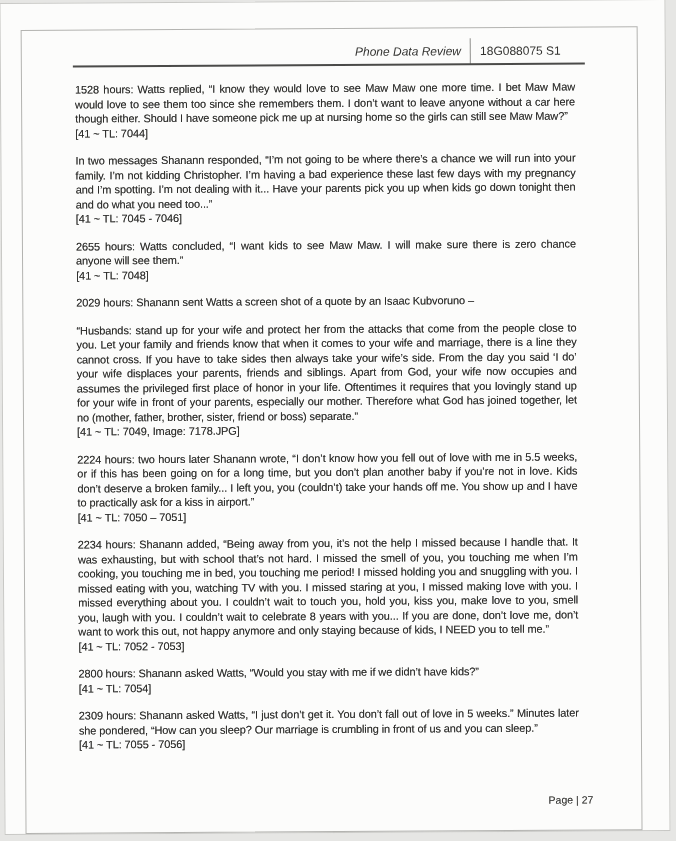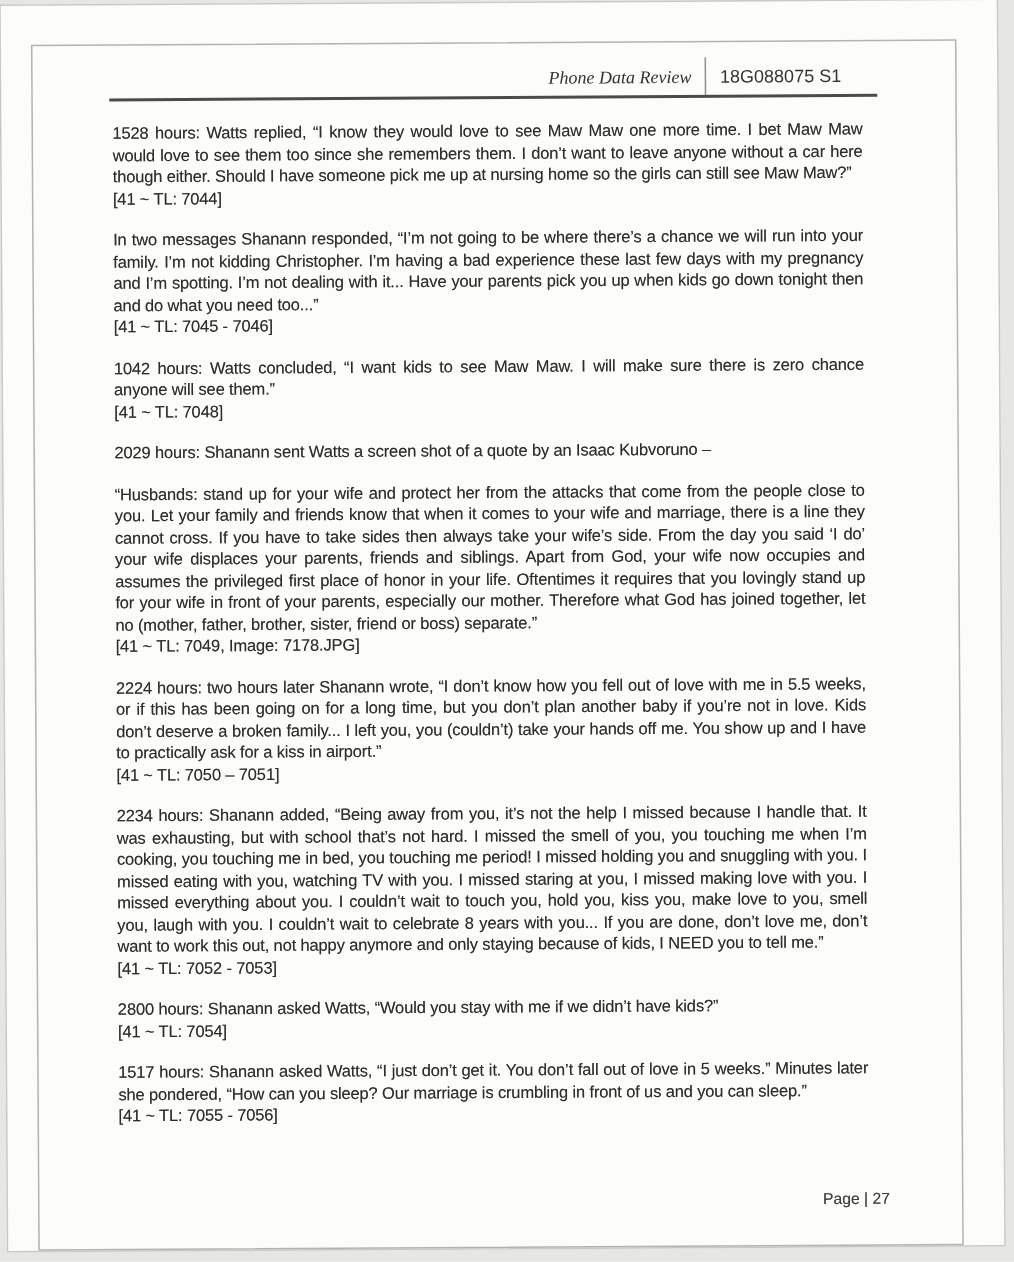--- a/index.html
+++ b/index.html
@@ -41,21 +41,21 @@
     display: flex;
     justify-content: flex-end;
     align-items: center;
     padding-right: 24px;
     box-sizing: border-box;
     color: #333331;
     font-size: 12px;
   }
   .h-title {
     font-style: italic;
-    font-family: Liberation Serif, serif;
+    font-family: Liberation Sans, sans-serif;
   }
   .h-sep {
     width: 1px;
     height: 26px;
     background: var(--header_separator, #8f8f8c);
     margin: 0 9px;
     align-self: flex-start;
   }
   .rule {
     position: absolute;
@@ -101,25 +101,25 @@
   <div class="header">
     <span class="h-title">Phone Data Review</span>
     <span class="h-sep"></span>
     <span class="h-case">18G088075 S1</span>
   </div>
   <div class="rule"></div>
 
   <div class="body-text">
       <div class="para"><span class="run bold">1528 hours:</span><span class="run normal"> Watts replied, “I know they would love to see Maw Maw one more time. I bet Maw Maw would love to see them too since she remembers them. I don’t want to leave anyone without a car here though either. Should I have someone pick me up at nursing home so the girls can still see Maw Maw?”</span><div class="ref">[41 ~ TL: 7044]</div></div>
       <div class="para"><span class="run normal">In two messages Shanann responded, “I’m not going to be where there’s a chance we will run into your family. I’m not kidding Christopher. I’m having a bad experience these last few days with my pregnancy and I’m spotting. I’m not dealing with it... Have your parents pick you up when kids go down tonight then and do what you need too...”</span><div class="ref">[41 ~ TL: 7045 - 7046]</div></div>
-      <div class="para"><span class="run bold">1042 hours:</span><span class="run normal"> Watts concluded, “I want kids to see Maw Maw. I will make sure there is zero chance anyone will see them.”</span><div class="ref">[41 ~ TL: 7048]</div></div>
+      <div class="para"><span class="run bold">2655 hours:</span><span class="run normal"> Watts concluded, “I want kids to see Maw Maw. I will make sure there is zero chance anyone will see them.”</span><div class="ref">[41 ~ TL: 7048]</div></div>
       <div class="para"><span class="run bold">2029 hours:</span><span class="run normal"> Shanann sent Watts a screen shot of a quote by an Isaac Kubvoruno –</span></div>
       <div class="para"><span class="run normal">“Husbands: stand up for your wife and protect her from the attacks that come from the people close to you. Let your family and friends know that when it comes to your wife and marriage, there is a line they cannot cross. If you have to take sides then always take your wife’s side. From the day you said ‘I do’ your wife displaces your parents, friends and siblings. Apart from God, your wife now occupies and assumes the privileged first place of honor in your life. Oftentimes it requires that you lovingly stand up for your wife in front of your parents, especially our mother. Therefore what God has joined together, let no (mother, father, brother, sister, friend or boss) separate.”</span><div class="ref">[41 ~ TL: 7049, Image: 7178.JPG]</div></div>
       <div class="para"><span class="run bold">2224 hours:</span><span class="run normal"> two hours later Shanann wrote, “I don’t know how you fell out of love with me in 5.5 weeks, or if this has been going on for a long time, but you don’t plan another baby if you’re not in love. Kids don’t deserve a broken family... I left you, you (</span><span class="run italic">couldn’t</span><span class="run normal">) take your hands off me. You show up and I have to practically ask for a kiss in airport.”</span><div class="ref">[41 ~ TL: 7050 – 7051]</div></div>
       <div class="para"><span class="run bold">2234 hours:</span><span class="run normal"> Shanann added, “Being away from you, it’s not the help I missed because I handle that. It was exhausting, but with school that’s not hard. I missed the smell of you, you touching me when I’m cooking, you touching me in bed, you touching me period! I missed holding you and snuggling with you. I missed eating with you, watching TV with you. I missed staring at you, I missed making love with you. I missed everything about you. I couldn’t wait to touch you, hold you, kiss you, make love to you, smell you, laugh with you. I couldn’t wait to celebrate 8 years with you... If you are done, don’t love me, don’t want to work this out, not happy anymore and only staying because of kids, I NEED you to tell me.”</span><div class="ref">[41 ~ TL: 7052 - 7053]</div></div>
       <div class="para"><span class="run bold">2800 hours:</span><span class="run normal"> Shanann asked Watts, “Would you stay with me if we didn’t have kids?”</span><div class="ref">[41 ~ TL: 7054]</div></div>
-      <div class="para"><span class="run bold">1517 hours:</span><span class="run normal"> Shanann asked Watts, “I just don’t get it. You don’t fall out of love in 5 weeks.” Minutes later she pondered, “How can you sleep? Our marriage is crumbling in front of us and you can sleep.”</span><div class="ref">[41 ~ TL: 7055 - 7056]</div></div>
+      <div class="para"><span class="run bold">2309 hours:</span><span class="run normal"> Shanann asked Watts, “I just don’t get it. You don’t fall out of love in 5 weeks.” Minutes later she pondered, “How can you sleep? Our marriage is crumbling in front of us and you can sleep.”</span><div class="ref">[41 ~ TL: 7055 - 7056]</div></div>
     </div>
 
   <div class="footer">
     <span>Page | 27</span>
   </div>
 </div>
 
 </body></html>

